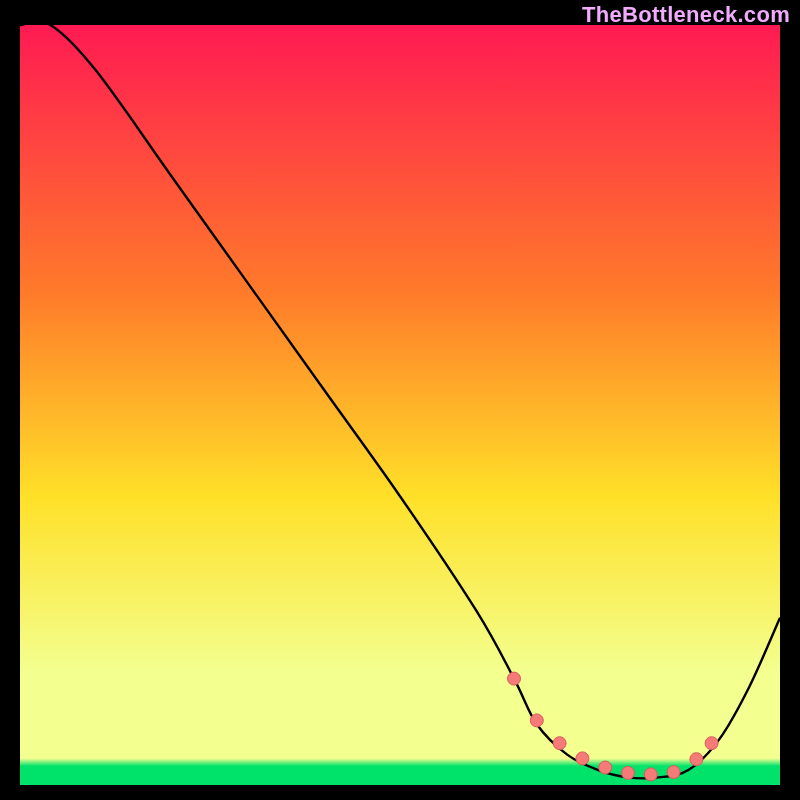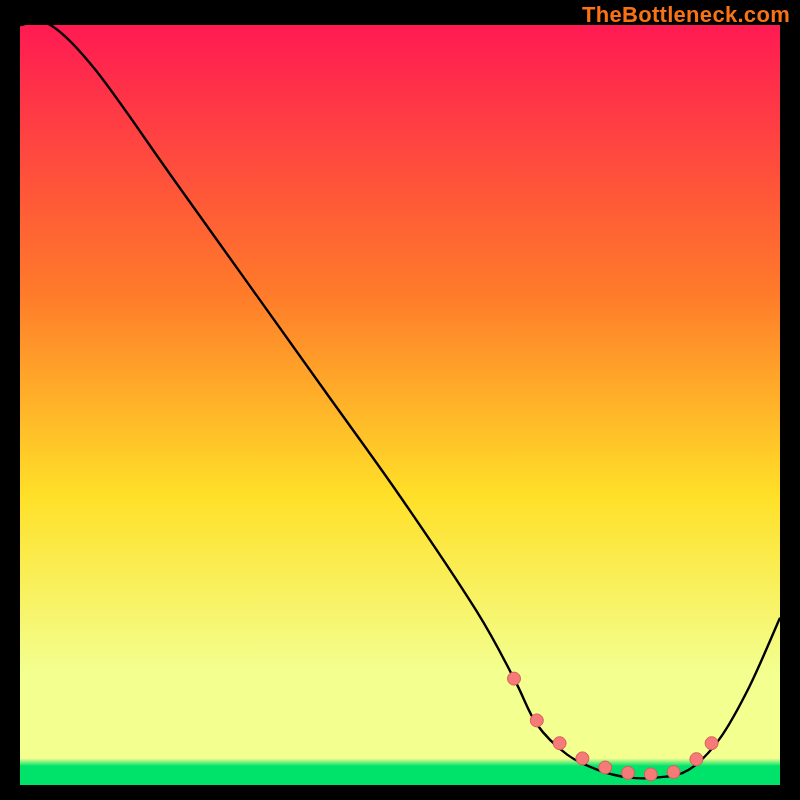--- a/index.html
+++ b/index.html
@@ -1,17 +1,17 @@
 <!DOCTYPE html>
 <html><head>
 <meta charset="utf-8">
 <style>
   body{margin:0;padding:0;background:#000;width:800px;height:800px;overflow:hidden;font-family:Arial,Helvetica,sans-serif}
   .frame{position:relative;width:800px;height:800px;background:#000}
-  .watermark{position:absolute;top:2px;right:10px;color:#f97316;font-size:22px;font-weight:600;letter-spacing:.3px}
+  .watermark{position:absolute;top:2px;right:10px;color:#f0abfc;font-size:22px;font-weight:600;letter-spacing:.3px}
   .plot{position:absolute;left:20px;top:25px;width:760px;height:760px;overflow:hidden}
   svg{display:block}
 </style>
 </head>
 <body>
 
 <div class="frame">
   <div class="watermark">TheBottleneck.com</div>
   <div class="plot">
     <svg id="svg" width="760" height="760" viewBox="0 0 760 760">

